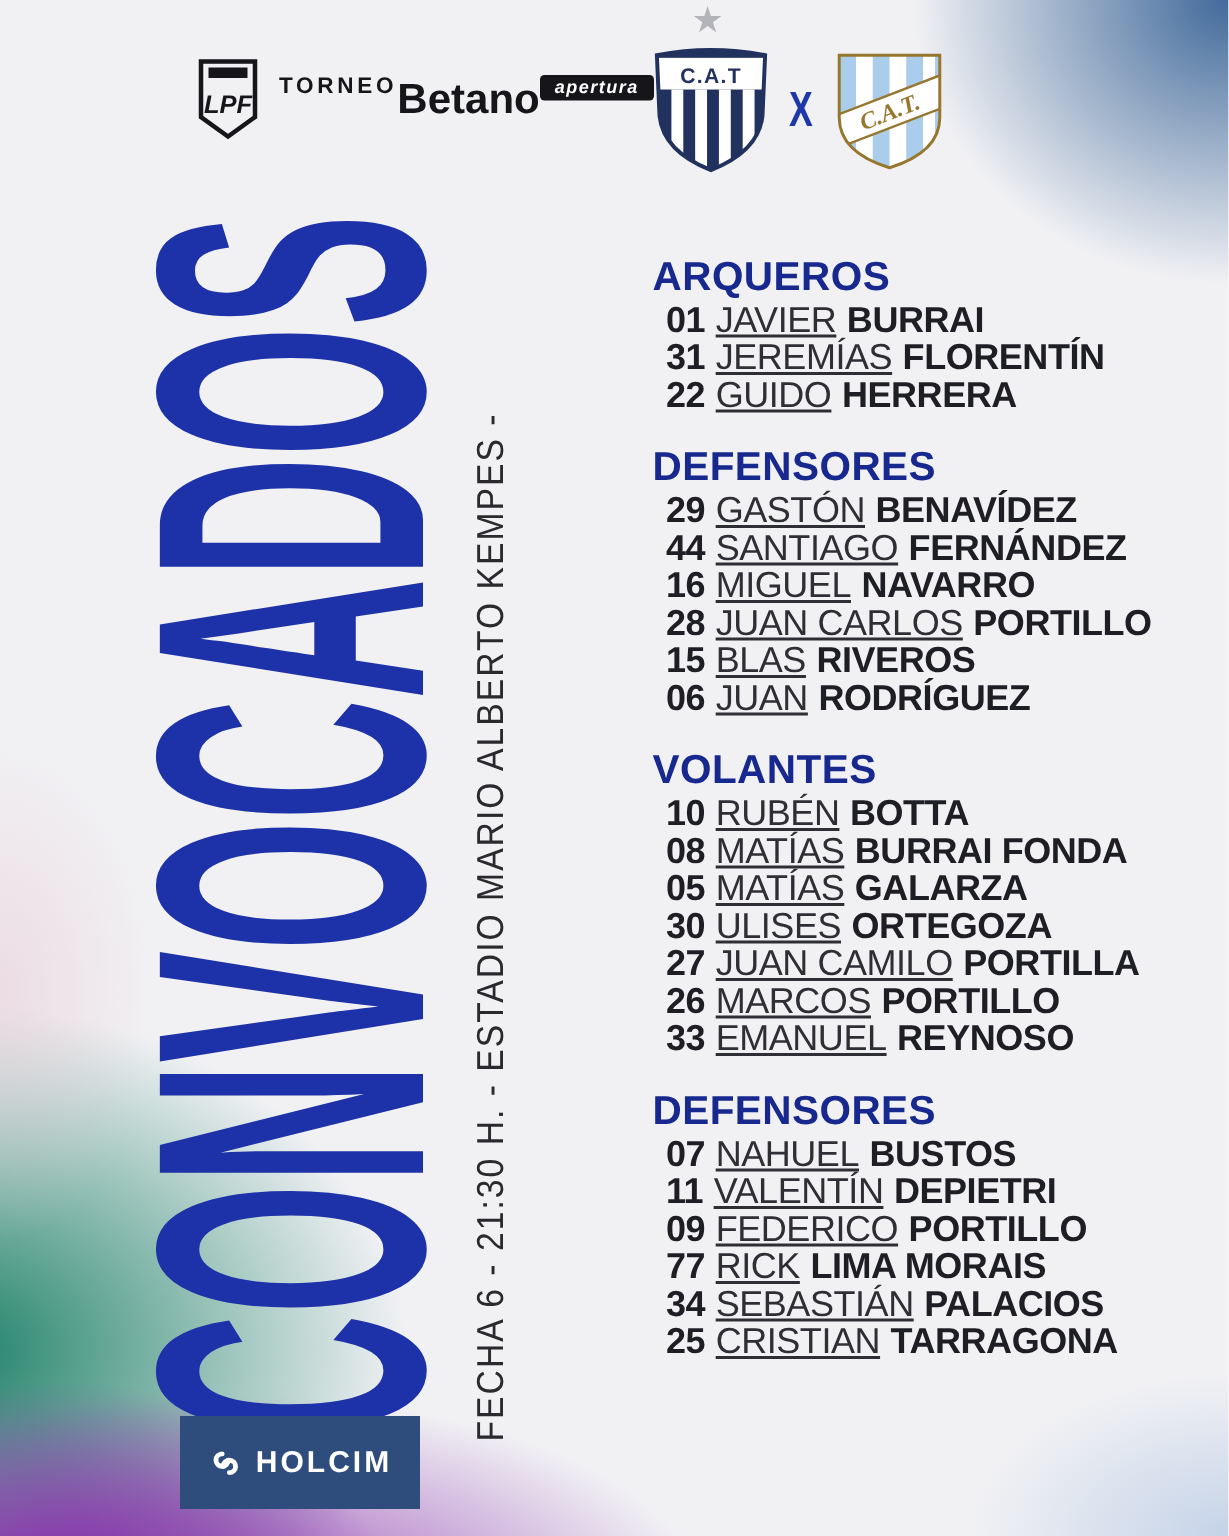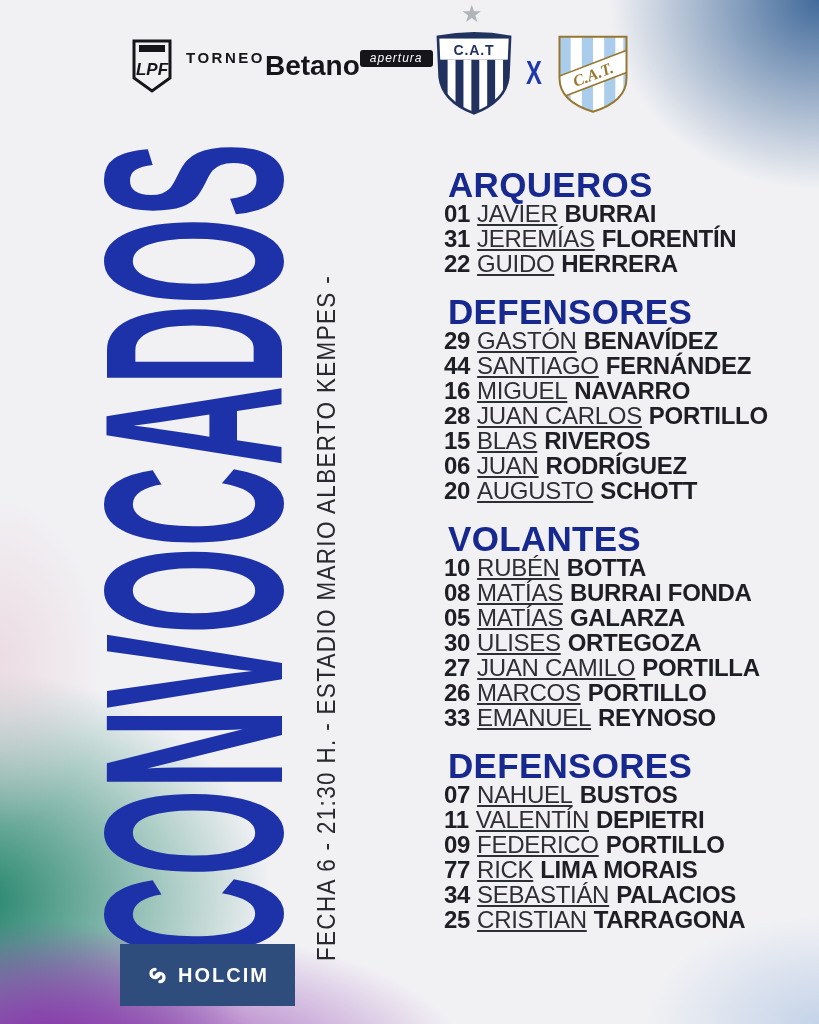--- a/index.html
+++ b/index.html
@@ -13,46 +13,46 @@
       radial-gradient(ellipse 300px 180px at 40px 1050px, rgba(134,44,170,.95), rgba(134,44,170,0) 72%),
       radial-gradient(ellipse 460px 200px at 150px 1070px,rgba(134,44,170,.8),  rgba(134,44,170,0) 70%),
       radial-gradient(ellipse 430px 330px at -30px 900px, rgba(23,126,99,.97),  rgba(23,126,99,0) 70%),
       var(--background,#f1f1f4);
   }
   
   .lpf-logo{position:absolute;left:130px;top:38px;display:flex;align-items:center;gap:12px;}
   .betano-text{display:flex;flex-direction:row;align-items:flex-start;line-height:1;}
   .torneo{font-size:15px;font-weight:800;letter-spacing:2.5px;color:#15151a;}
   .betano-name{font-size:28px;font-weight:800;color:#15151a;margin:2px 0 3px;}
-  .apertura{background:#15151a;color:#fff;font-size:12px;font-weight:400;font-style:italic;
+  .apertura{background:#15151a;color:#fff;font-size:12px;font-weight:700;font-style:italic;
             padding:2px 10px 3px;border-radius:3px;letter-spacing:1px;}
   
   .star-icon{position:absolute;left:461px;top:2px;font-size:24px;color:#b3b4b9;line-height:1;}
   .crest-home{position:absolute;left:430px;top:28px;}
   .x-sep{position:absolute;left:523px;top:54px;font-size:33px;font-weight:800;
          color:#1e38ab;transform:scaleX(.72);transform-origin:center;}
   .crest-away{position:absolute;left:553px;top:32px;}
   
   .convocados-wrap{position:absolute;left:94px;top:140px;width:194px;height:820px;}
   .convocados-wrap svg{transform-origin:0 0;transform:translateY(820px) rotate(-90deg);}
   
   .fecha-wrap{position:absolute;left:309px;top:272px;width:34px;height:692px;}
   .fecha-wrap svg{transform-origin:0 0;transform:translateY(692px) rotate(-90deg);}
   
   .squad{position:absolute;left:432px;top:170px;}
   .squad-section{margin:0 0 21px;}
-  .section-title{margin:0 16px 2px;font-size:35px;line-height:29px;font-weight:800;
+  .section-title{margin:0 3px 2px;font-size:27px;line-height:29px;font-weight:800;
                  letter-spacing:.3px;color:var(--header-blue,#17288f);}
   .player-list{margin:0;padding:0;list-style:none;}
   .player-row{font-size:24px;line-height:25px;letter-spacing:-.3px;white-space:nowrap;color:#2e2e35;}
   .player-row .num{font-weight:700;color:#1e1e25;margin-right:7px;margin-left:12px;}
   .player-row .first{font-weight:400;margin-right:7px;text-decoration:underline;}
   .player-row .last{font-weight:700;color:#1e1e25;}
   
-  .holcim{position:absolute;left:120px;top:944px;width:175px;height:62px;
+  .holcim{position:absolute;left:120px;top:944px;width:160px;height:62px;
           background:var(--sponsor-navy,#2e4d7c);display:flex;align-items:center;justify-content:center;gap:9px;}
   .holcim-name{color:#fff;font-size:20px;font-weight:700;letter-spacing:2px;}
 </style>
 </head>
 <body>
 
 <div class="poster">
 
   <div class="lpf-logo">
     <svg viewBox="0 0 44 56" width="44" height="56">
@@ -159,23 +159,20 @@
     </li>
 
     <li class="player-row">
       <span class="num">15</span><span class="first">BLAS</span><span class="last">RIVEROS</span>
     </li>
 
     <li class="player-row">
       <span class="num">06</span><span class="first">JUAN</span><span class="last">RODRÍGUEZ</span>
     </li>
 
-    <li class="player-row">
-      <span class="num">20</span><span class="first">AUGUSTO</span><span class="last">SCHOTT</span>
-    </li>
   </ul>
     </section>
 
     <section class="squad-section">
       <h2 class="section-title">VOLANTES</h2>
       <ul class="player-list">
     <li class="player-row">
       <span class="num">10</span><span class="first">RUBÉN</span><span class="last">BOTTA</span>
     </li>
 

